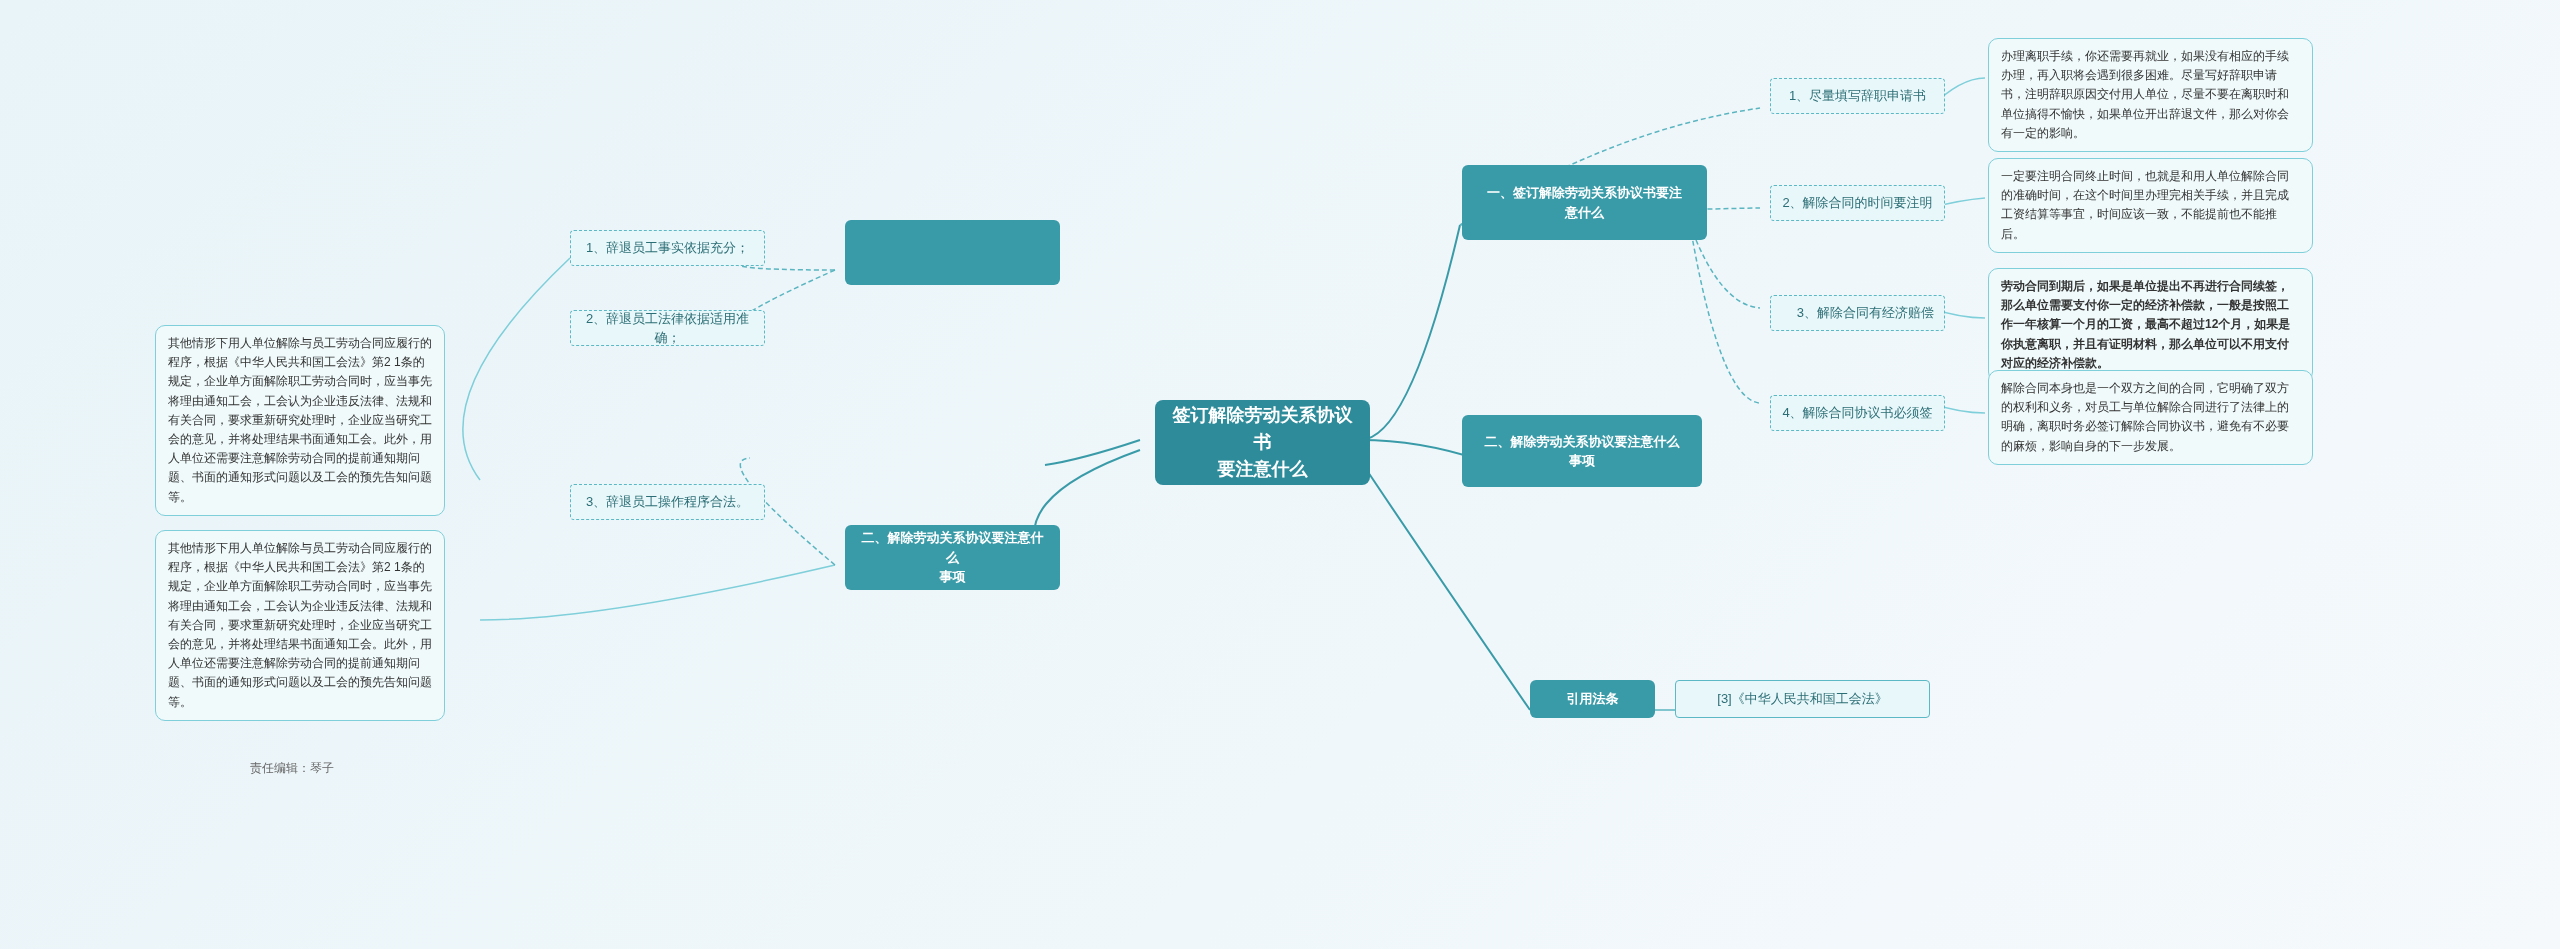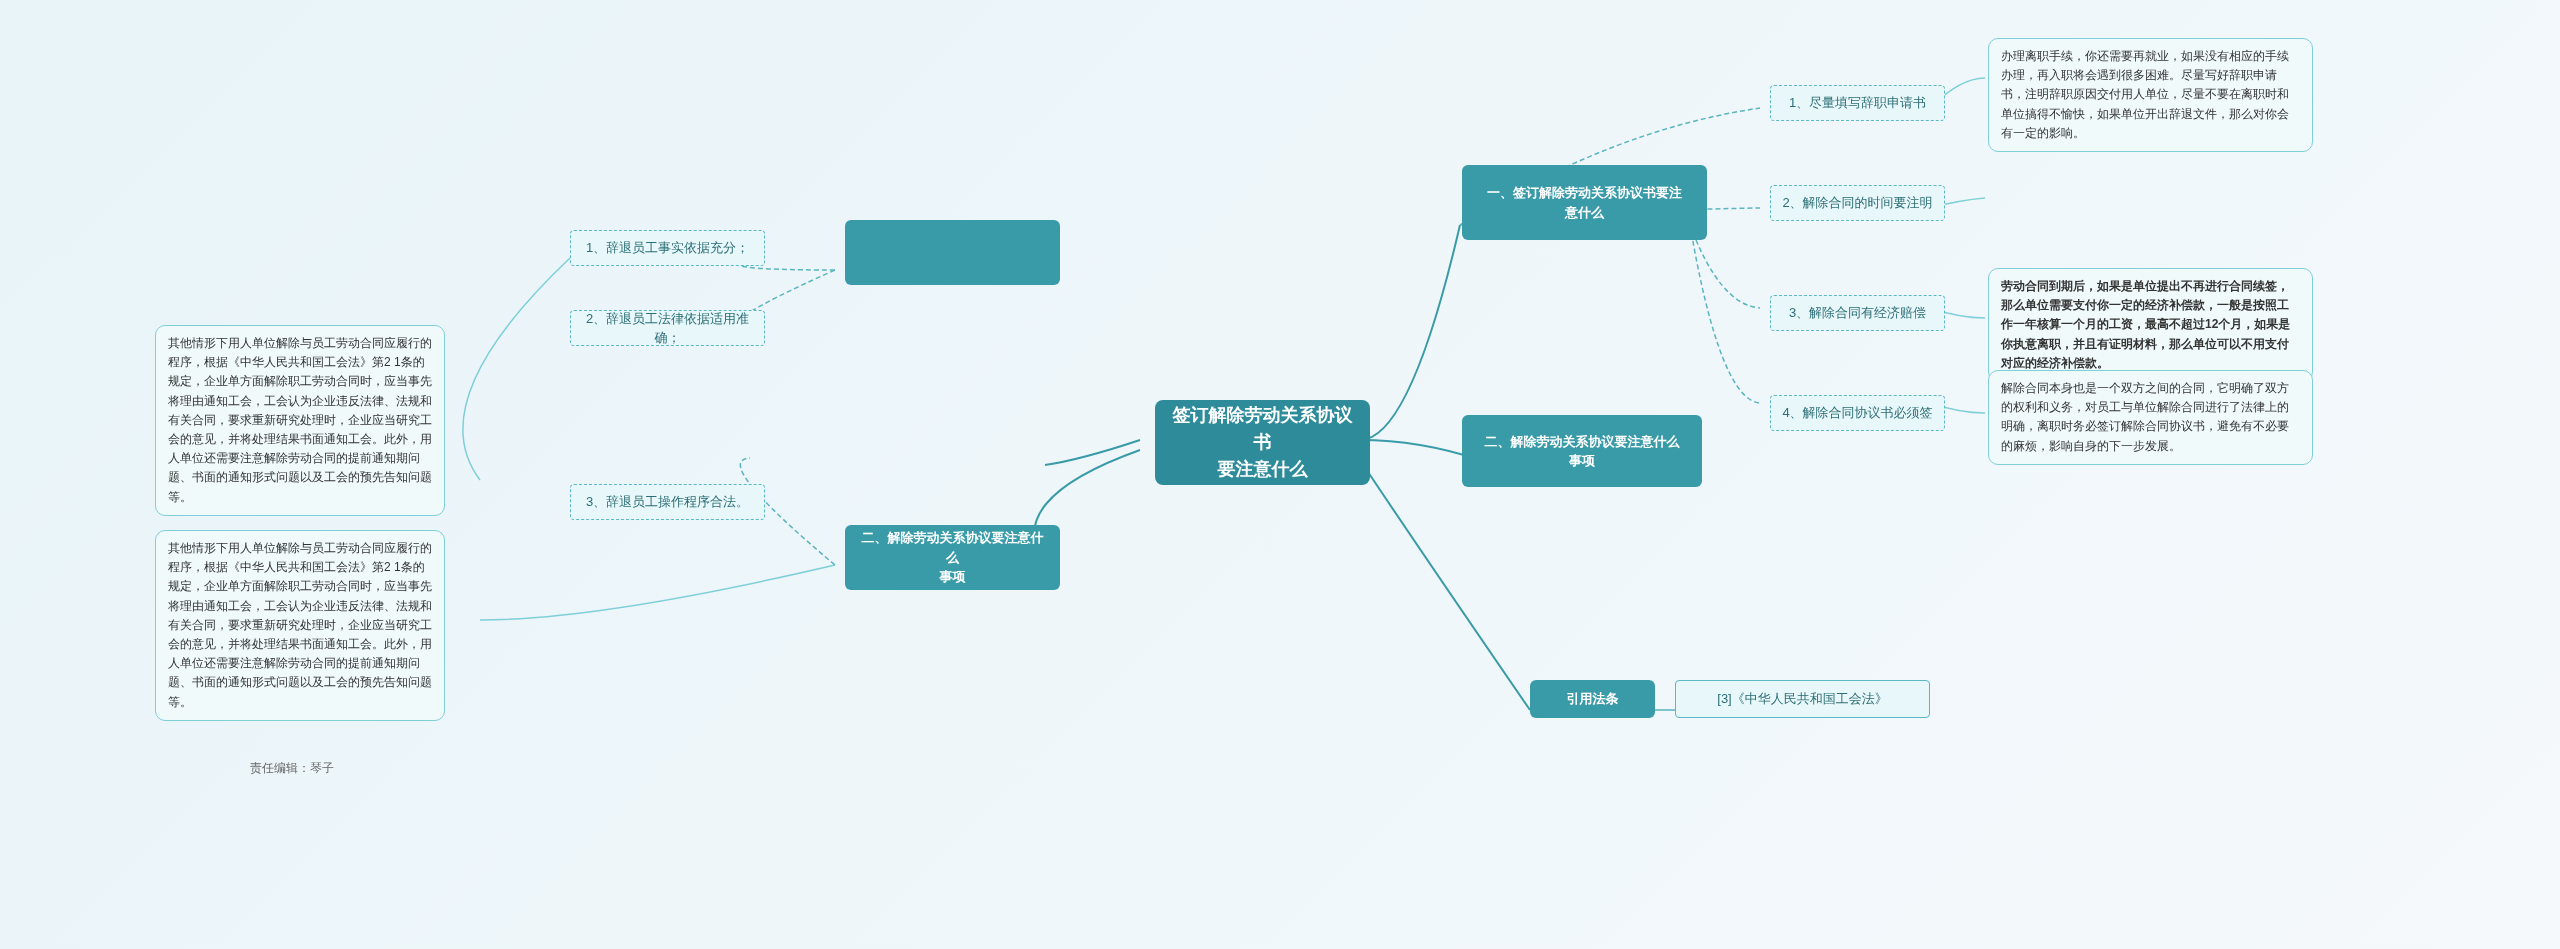--- a/index.html
+++ b/index.html
@@ -114,21 +114,20 @@
       z-index: 7;
       text-align: left;
     }
 
     
     .n-r1-s1 {
       width: 170px;
       height: 36px;
       left: 1760px;
       top: 90px;
-      margin-top: 7px;
     }
     .n-r1-s2 {
       width: 170px;
       height: 36px;
       left: 1760px;
       top: 190px;
     }
     .n-r1-s3 {
       width: 170px;
       height: 36px;
@@ -288,20 +287,23 @@
   </div>
   <div class="node node-l2 dashed n-r1-s3">
     <span>3、解除合同有经济赔偿</span>
   </div>
   <div class="node node-l2 dashed n-r1-s4">
     <span>4、解除合同协议书必须签</span>
   </div>
 
   <div class="node node-detail n-detail-1">
     <span>办理离职手续，你还需要再就业，如果没有相应的手续办理，再入职将会遇到很多困难。尽量写好辞职申请书，注明辞职原因交付用人单位，尽量不要在离职时和单位搞得不愉快，如果单位开出辞退文件，那么对你会有一定的影响。</span>
+  </div>
+  <div class="node node-detail n-detail-2">
+    <span>一定要注明合同终止时间，也就是和用人单位解除合同的准确时间，在这个时间里办理完相关手续，并且完成工资结算等事宜，时间应该一致，不能提前也不能推后。</span>
   </div>
   <div class="node node-detail n-detail-3">
     <span>劳动合同到期后，如果是单位提出不再进行合同续签，那么单位需要支付你一定的经济补偿款，一般是按照工作一年核算一个月的工资，最高不超过12个月，如果是你执意离职，并且有证明材料，那么单位可以不用支付对应的经济补偿款。</span>
   </div>
   <div class="node node-detail n-detail-4">
     <span>解除合同本身也是一个双方之间的合同，它明确了双方的权利和义务，对员工与单位解除合同进行了法律上的明确，离职时务必签订解除合同协议书，避免有不必要的麻烦，影响自身的下一步发展。</span>
   </div>
 
   <div class="node node-l1 node-l1-right3">
     <span>引用法条</span>
@@ -400,20 +402,21 @@
 }
 .n-r1-s2 {
   left: 1770px !important;
   top: 185px !important;
   width: 175px !important;
 }
 .n-r1-s3 {
   left: 1770px !important;
   top: 295px !important;
   width: 175px !important;
+  justify-content: flex-end;
 }
 .n-r1-s4 {
   left: 1770px !important;
   top: 395px !important;
   width: 175px !important;
 }
 
 
 .n-detail-1 {
   left: 1988px !important;

